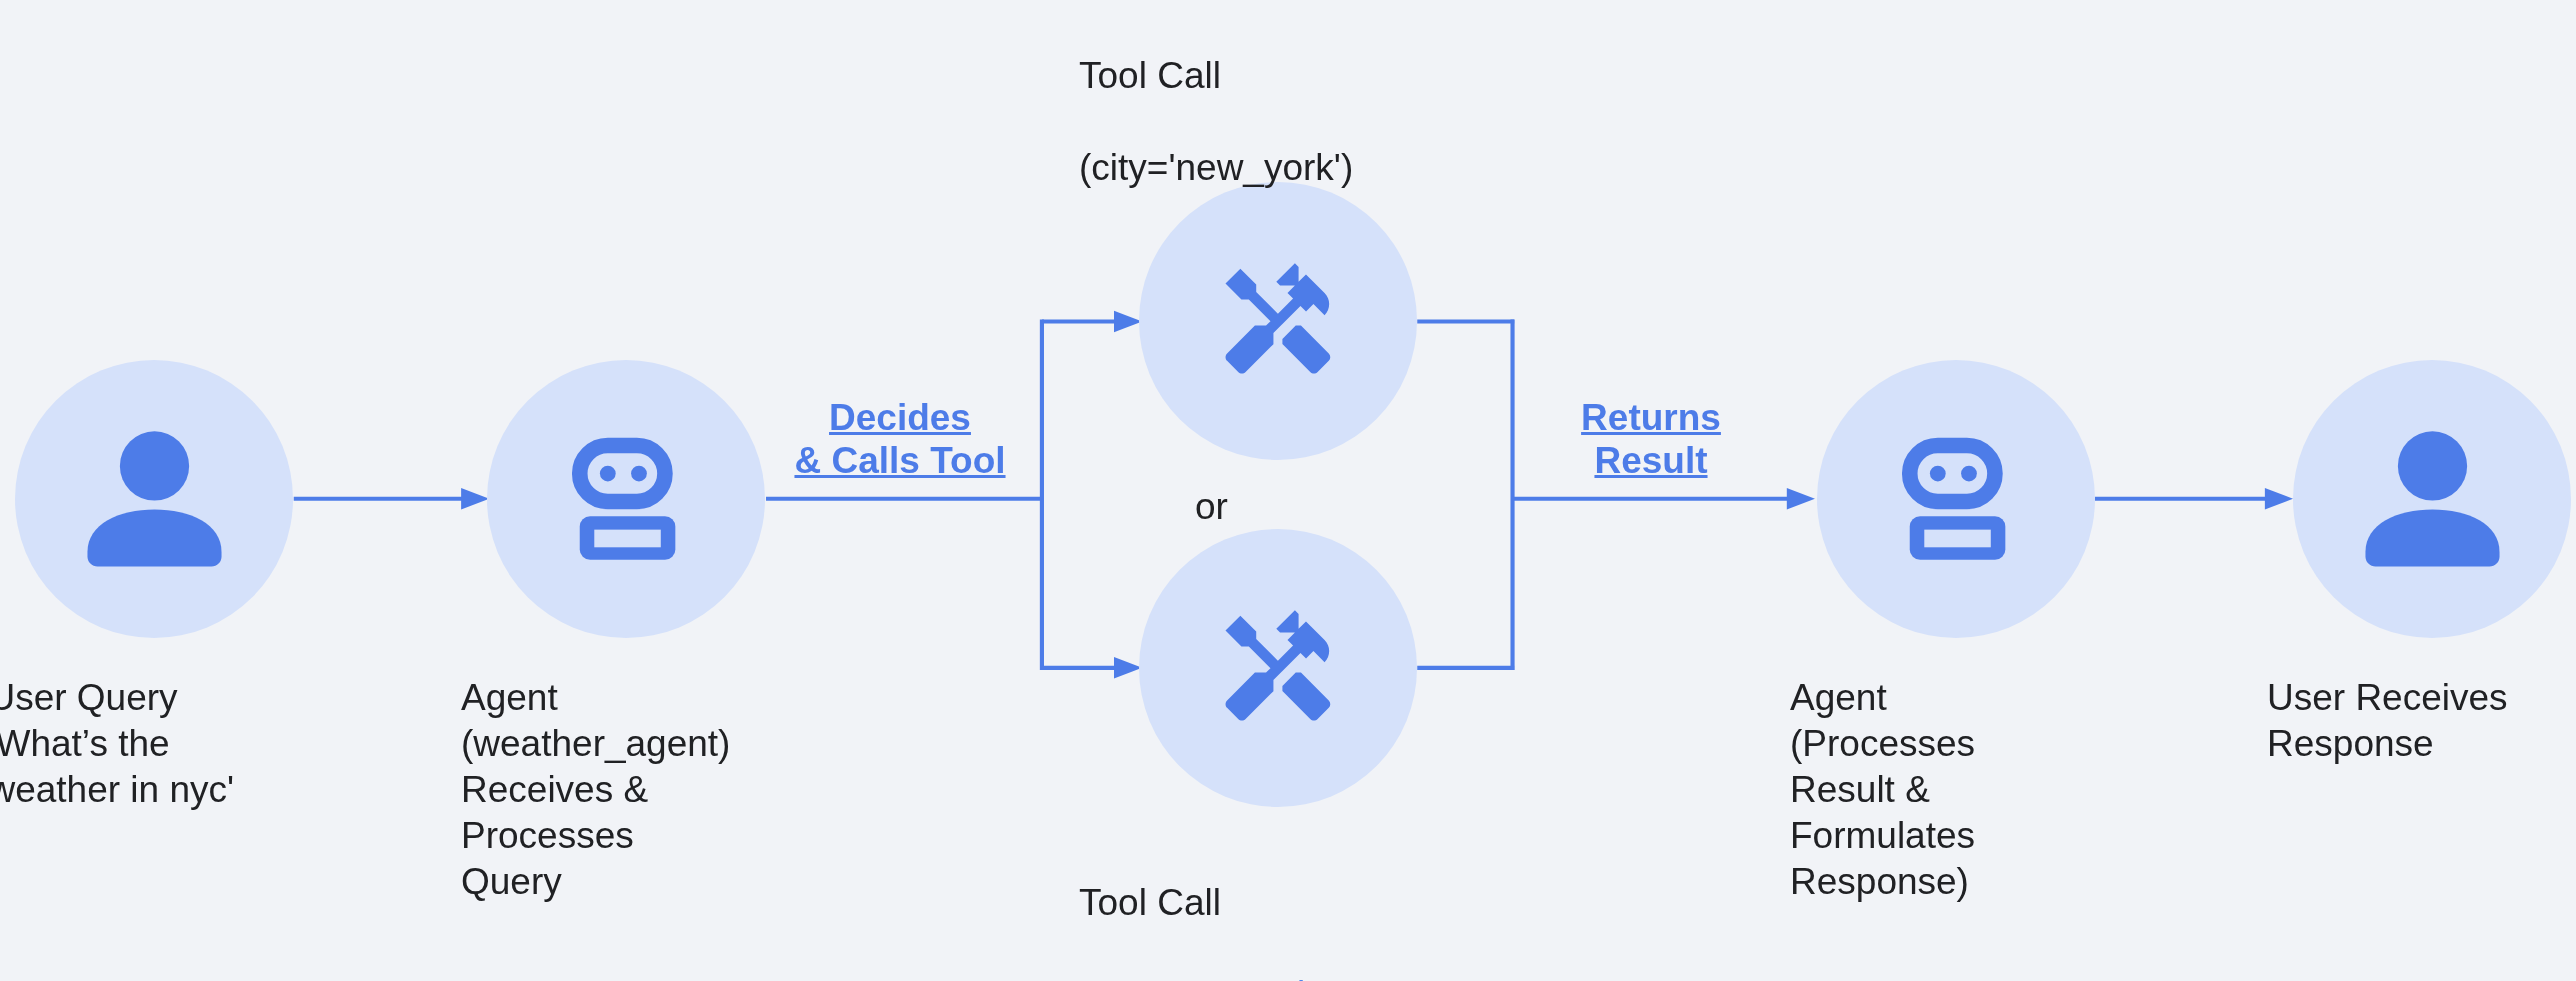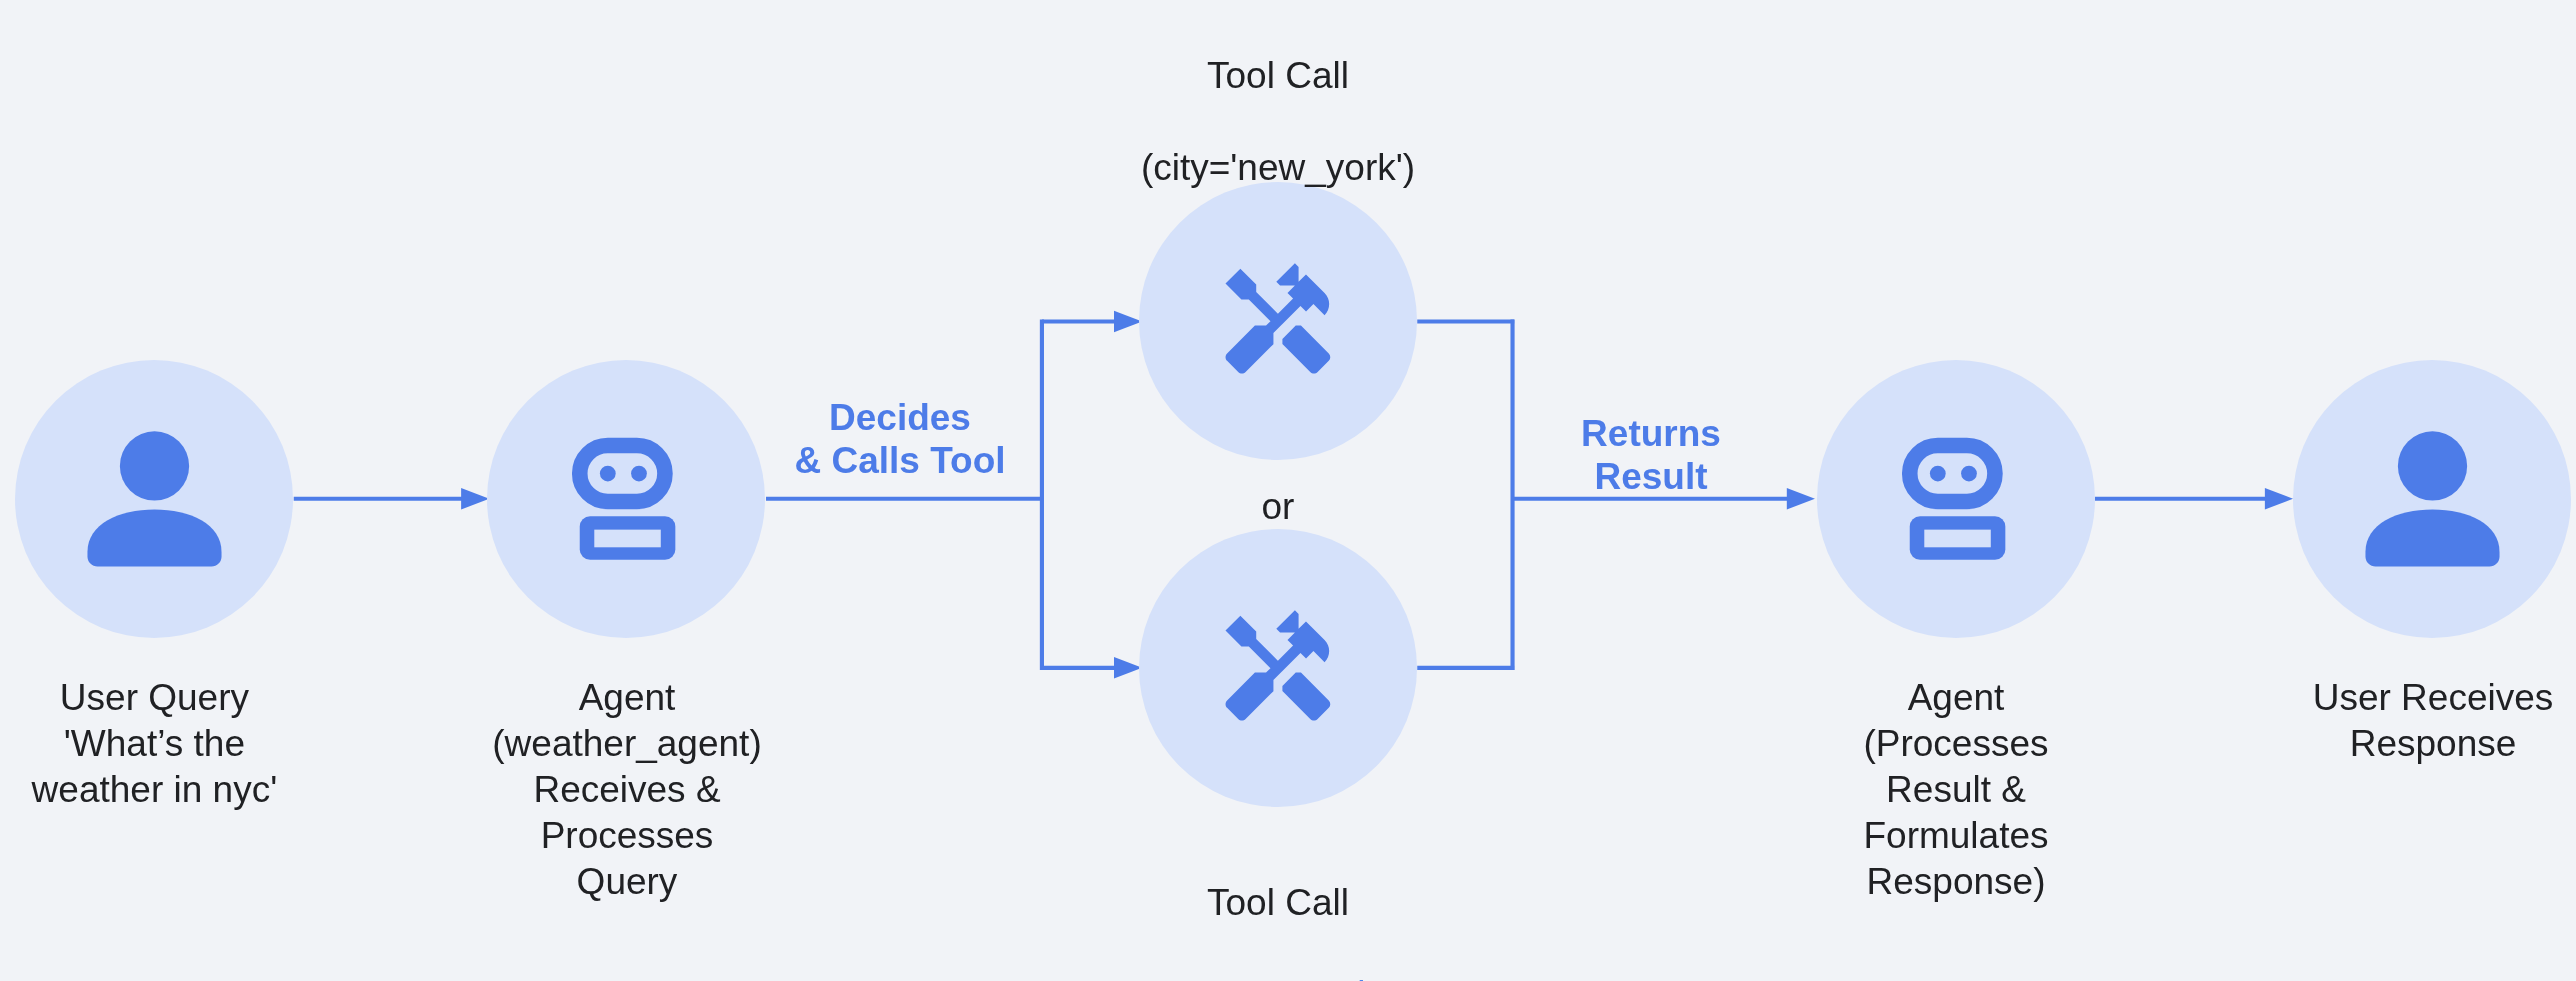--- a/index.html
+++ b/index.html
@@ -31,35 +31,35 @@
     display: flex;
     align-items: center;
     justify-content: center;
   }
   .icon-fill   { fill: var(--color-accent, #4d7ce8); }
   .icon-stroke { fill: none; stroke: var(--color-accent, #4d7ce8); }
   .icon-hole   { fill: var(--color-circle, #d5e1fa); }
 
   .label {
     position: absolute;
-    text-align: center;
     font-size: 37px;
     line-height: 46px;
     white-space: pre-line;
     color: var(--color-text, #202124);
   }
   .label .func { color: var(--color-func, #4e86ec); }
   .edge-label {
     position: absolute;
     text-align: center;
     font-size: 37px;
     line-height: 43px;
     font-weight: bold;
     white-space: pre-line;
     color: var(--color-accent, #4d7ce8);
+    text-decoration: underline;
   }
 </style>
 </head>
 <body>
 
 <div class="canvas">
 
   <svg class="connectors" width="2576" height="981" viewBox="0 0 3108 1184">
     <g>
       <line x1="354" y1="602" x2="558" y2="602"></line>
@@ -143,21 +143,21 @@
   <div class="label" style="left:1079px; top:6.6px; width:398px">
     <div>Tool Call</div>
     <div>(city='new_york')</div>
   </div>
 
   <div class="edge-label" style="left:734px; top:396px; width:332px">Decides
 &amp; Calls Tool</div>
 
   <div class="label" style="left:1195px; top:484px; width:166px">or</div>
 
-  <div class="edge-label" style="left:1485px; top:412px; width:332px">Returns
+  <div class="edge-label" style="left:1485px; top:396px; width:332px">Returns
 Result</div>
 
   <div class="label" style="left:-11.6px; top:675px; width:332px">User Query
 'What’s the
 weather in nyc'</div>
 
   <div class="label" style="left:461px; top:675px; width:332px">Agent
 (weather_agent)
 Receives &amp;
 Processes

